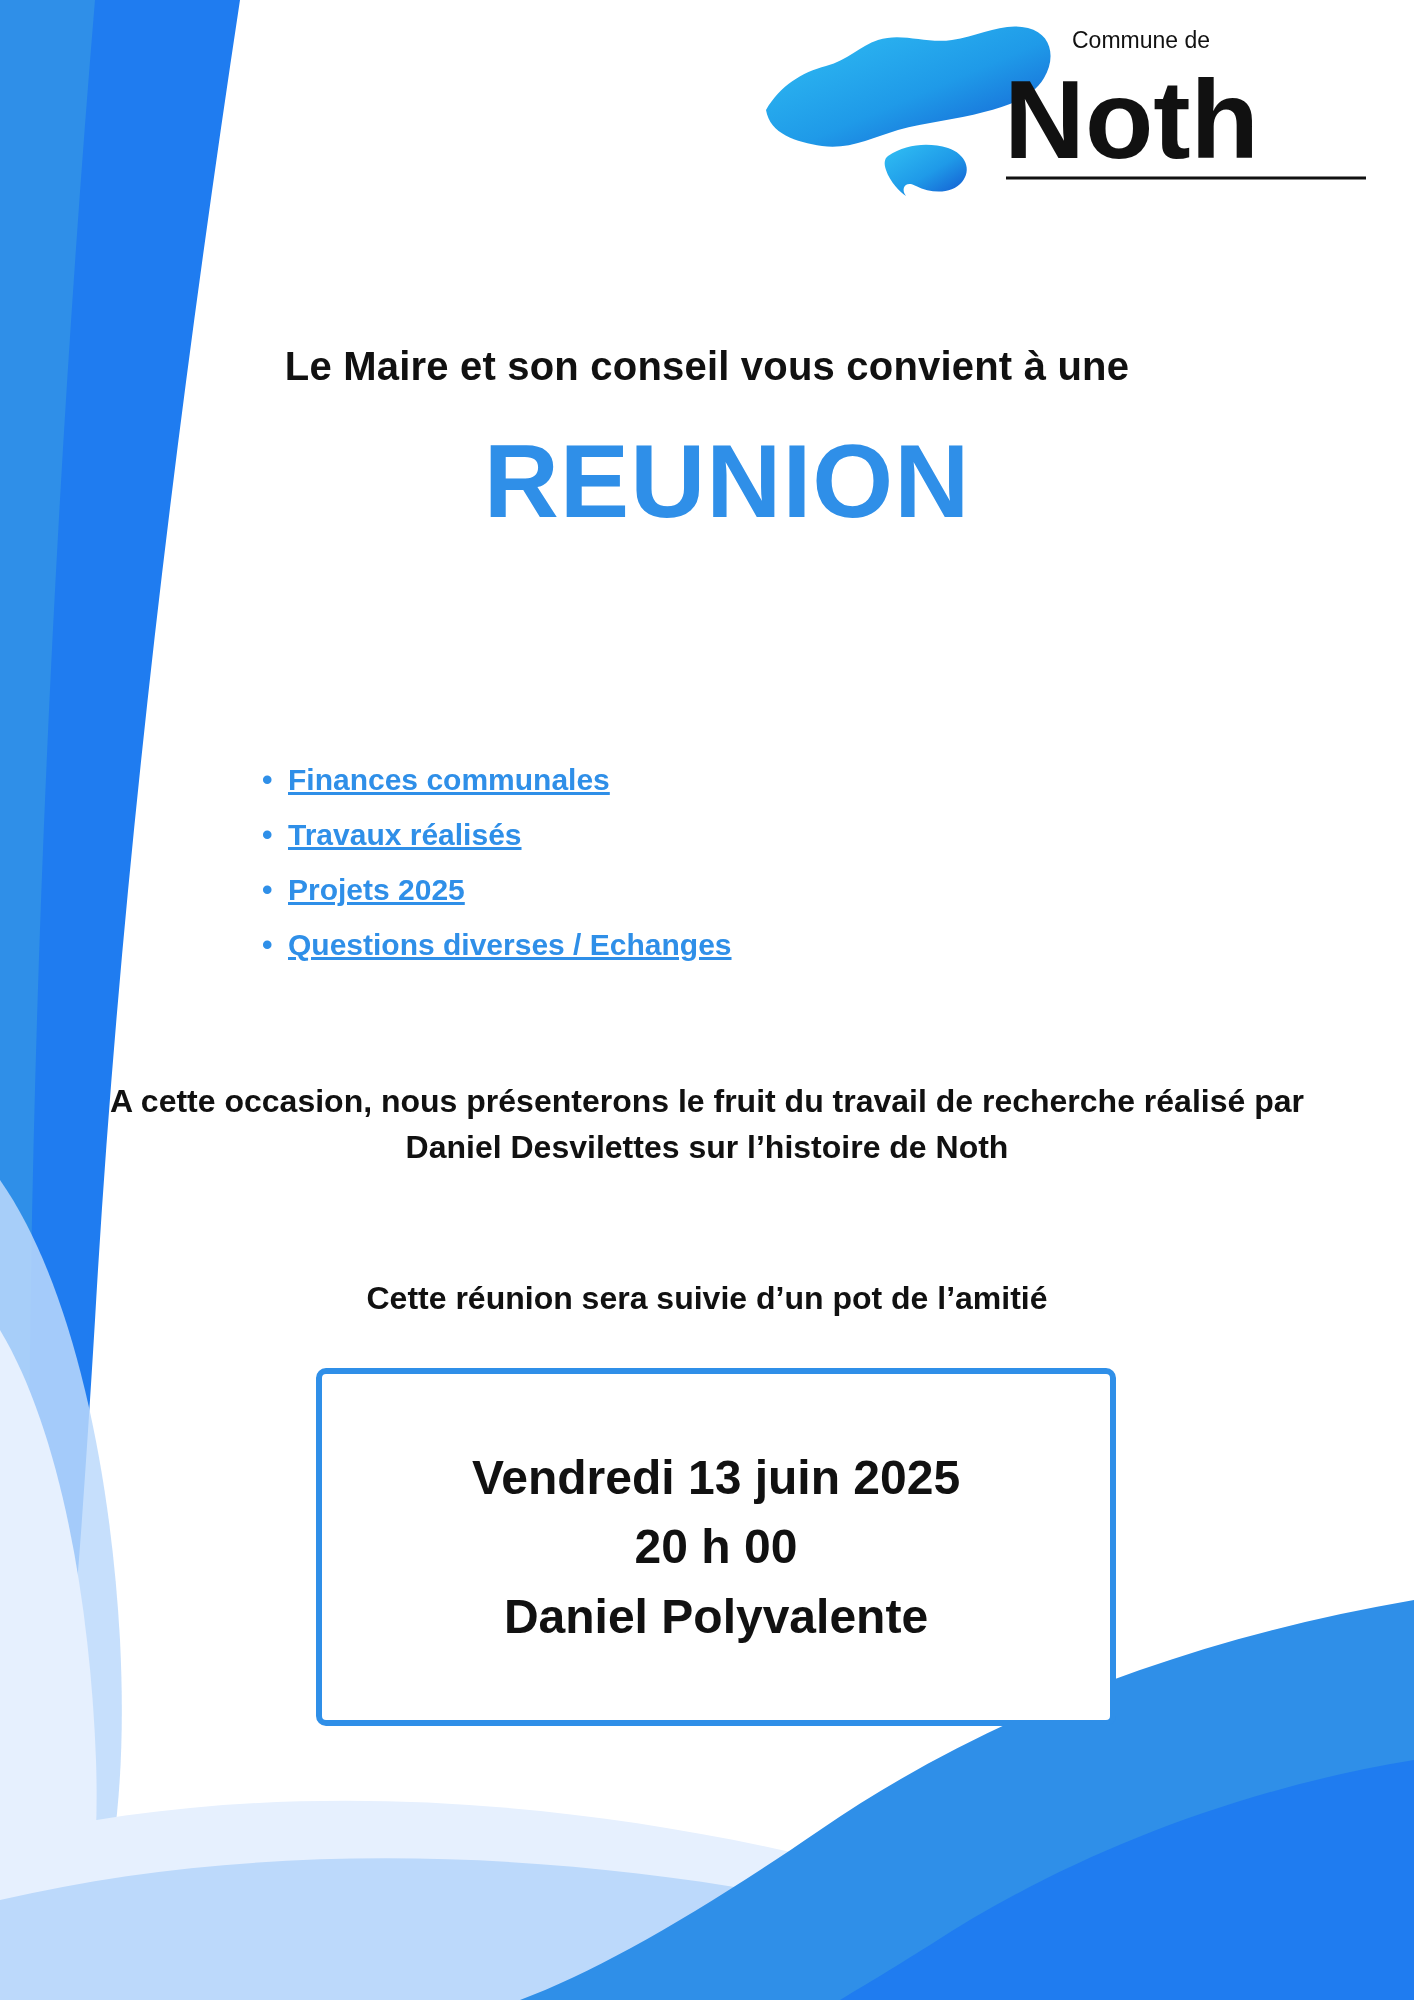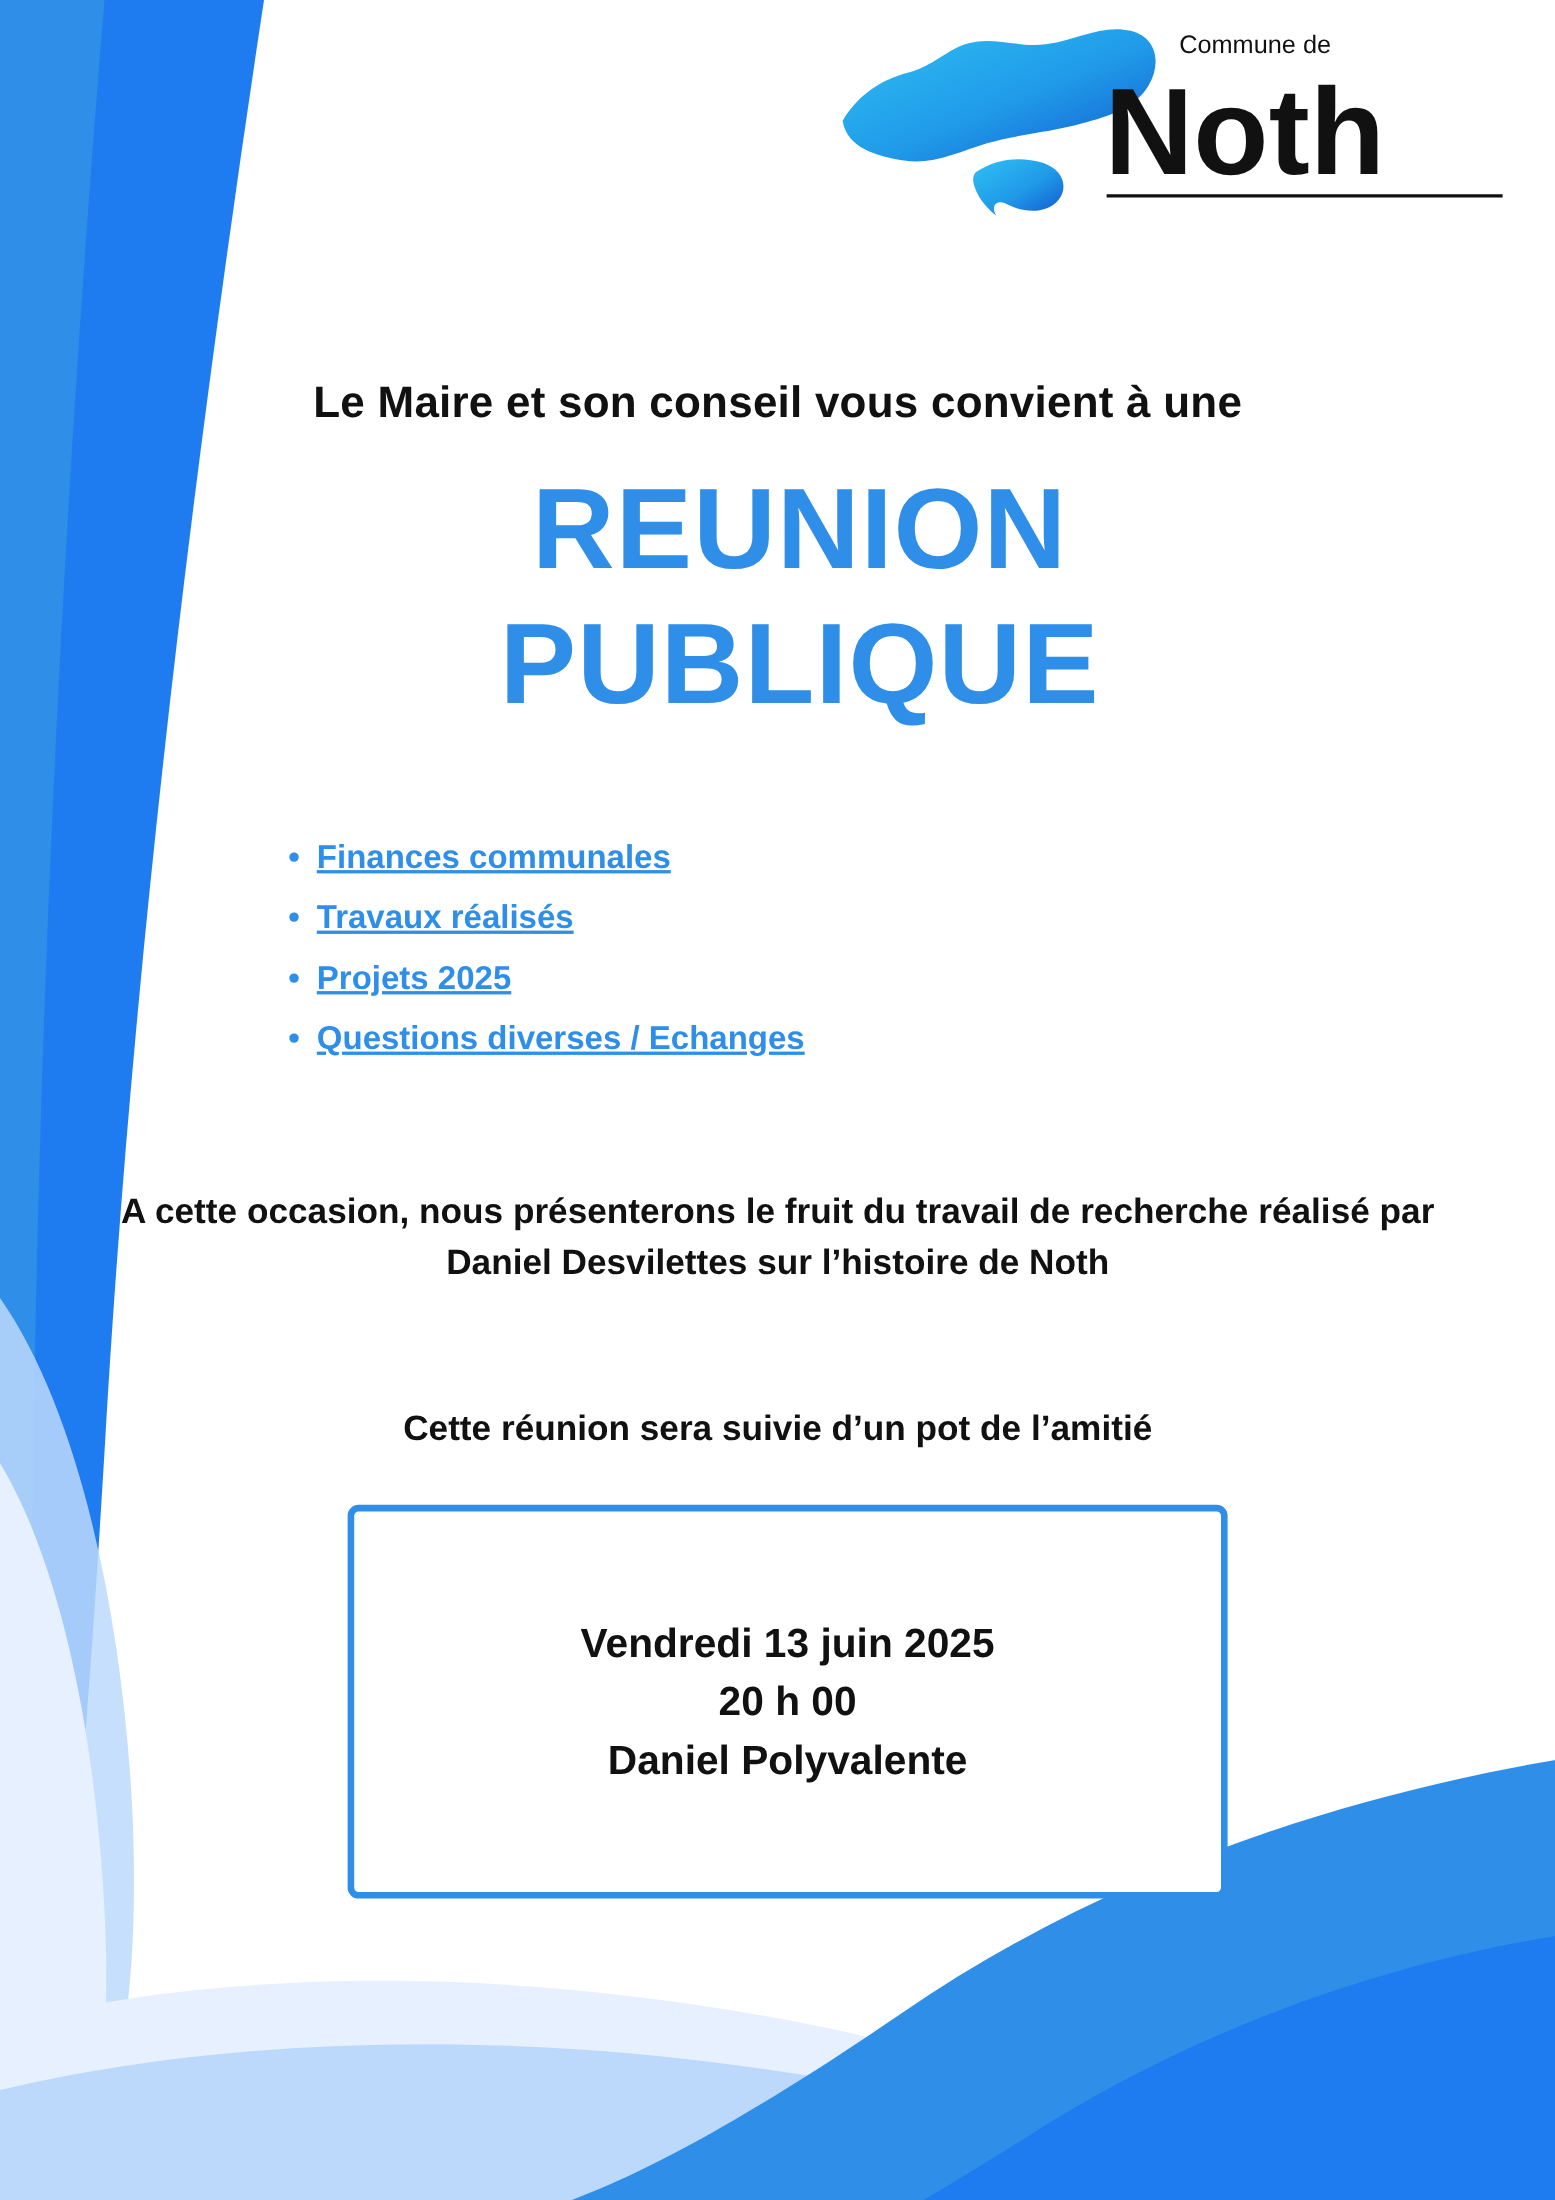--- a/index.html
+++ b/index.html
@@ -132,21 +132,21 @@
     border: 6px solid #2f8fe8;
     border-radius: 10px;
     background: #ffffff;
     box-sizing: border-box;
     display: flex;
     flex-direction: column;
     justify-content: center;
     align-items: center;
   }
   .event-line {
-    font-size: 37px;
+    font-size: 48px;
     font-weight: bold;
     color: #111111;
     line-height: 1.45;
     text-align: left;
   }
 </style>
 </head>
 <body>
 
 <div class="poster">
@@ -188,21 +188,20 @@
         <text x="316" y="38" font-family="Liberation Sans, sans-serif" font-size="23" fill="#111111">Commune de</text>
         <text x="248" y="148" font-family="Liberation Sans, sans-serif" font-size="112" font-weight="bold" fill="#111111">Noth</text>
         <line x1="250" y1="168" x2="610" y2="168" stroke="#111111" stroke-width="3"></line>
       </svg>
     </div>
 
     <div class="intro">Le Maire et son conseil vous convient à une</div>
 
     <div class="headline">
       <div>REUNION</div>
-      <div>PUBLIQUE</div>
     </div>
 
     <div class="agenda">
       <div class="agenda-item">
         <span class="agenda-bullet">•</span>
         <span class="agenda-label">Finances communales</span>
       </div>
       <div class="agenda-item">
         <span class="agenda-bullet">•</span>
         <span class="agenda-label">Travaux réalisés</span>

